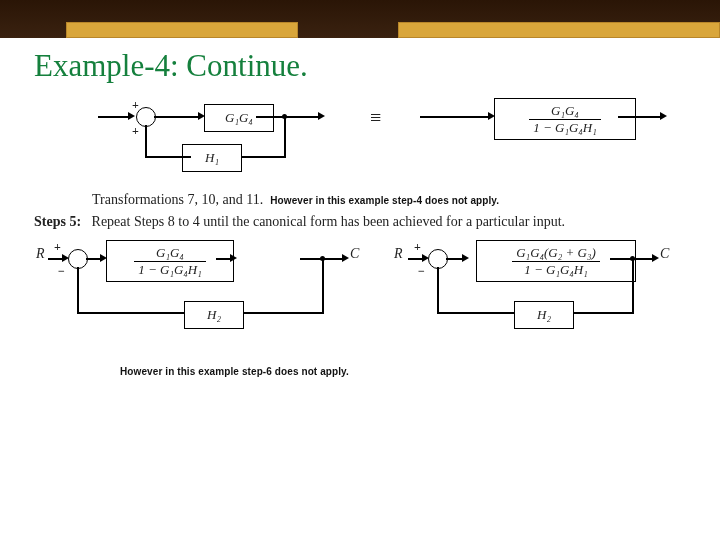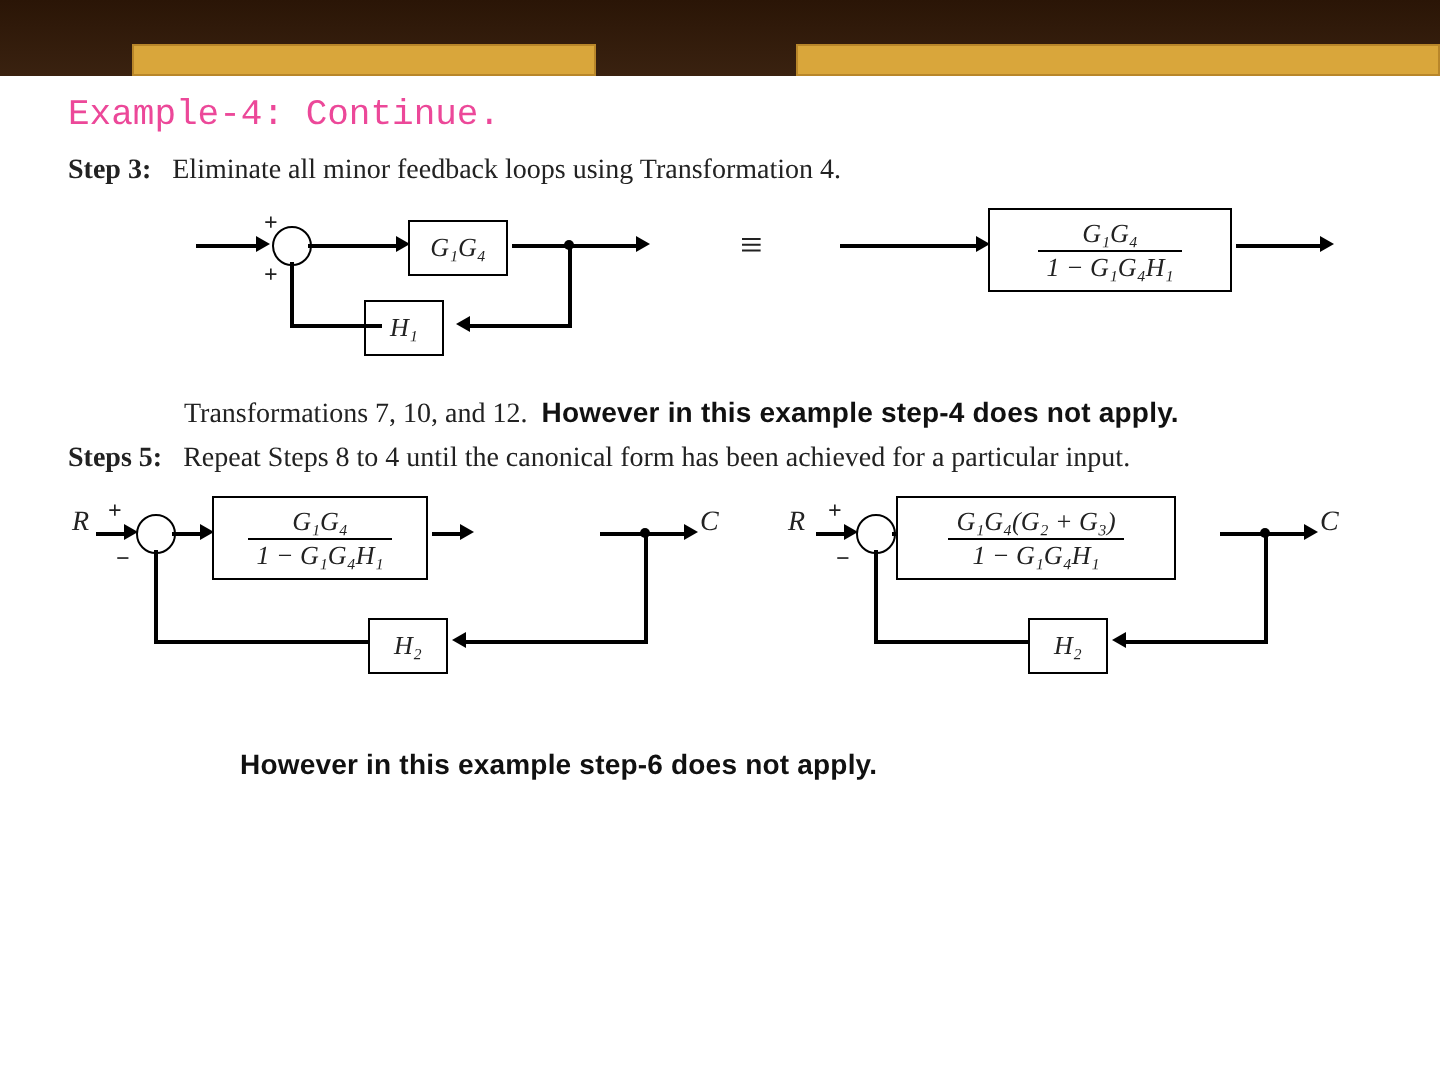--- a/index.html
+++ b/index.html
@@ -1,27 +1,27 @@
 <!DOCTYPE html>
 <html><head>
 <meta charset="utf-8">
 <style>
   html,body{margin:0;padding:0;width:720px;height:540px;background:#fff;font-family:Georgia,"Times New Roman",serif;color:#222;overflow:hidden}
   .top-band{height:38px;background:linear-gradient(#2a1506,#3a2210);position:relative}
   .top-band .y1{position:absolute;left:66px;top:22px;width:230px;height:14px;background:#d9a63b;border:1px solid #b8862a}
   .top-band .y2{position:absolute;top:22px;right:0;width:320px;height:14px;background:#d9a63b;border:1px solid #b8862a}
   .slide{padding:6px 34px 0 34px}
-  .title{font-size:18px;color:#ec4899;margin:4px 0 10px 0;font-family:Liberation Mono, monospace}
+  .title{font-size:31px;color:#15803d;margin:4px 0 10px 0;font-family:Liberation Serif, serif}
   .step{font-size:14px;margin:6px 0}
   .step b{font-weight:700}
-  .note{font-size:14px;font-weight:700;color:#111;letter-spacing:.1px;font-family:Arial,sans-serif}
+  .note{font-size:10px;font-weight:700;color:#111;letter-spacing:.1px;font-family:Arial,sans-serif}
   .note-6{margin:12px 0 0 86px}
   
   .dia{position:relative;margin:2px auto}
-  .box{position:absolute;border:1.5px solid #000;background:#fff;text-align:center;font-style:italic;font-family:Georgia,serif;font-size:13px;display:flex;align-items:center;justify-content:center;padding:2px 0}
+  .box{position:absolute;border:1.5px solid #000;background:#fff;text-align:center;font-style:italic;font-family:Georgia,serif;font-size:13px;display:flex;align-items:center;justify-content:center;padding:2px 10px}
   .sum{position:absolute;width:18px;height:18px;border:1.5px solid #000;border-radius:50%;background:#fff}
   .dot{position:absolute;width:5px;height:5px;background:#000;border-radius:50%}
   .hline{position:absolute;height:1.5px;background:#000}
   .vline{position:absolute;width:1.5px;background:#000}
   .arrow-r{position:absolute;width:0;height:0;border-top:4px solid transparent;border-bottom:4px solid transparent;border-left:7px solid #000}
   .arrow-l{position:absolute;width:0;height:0;border-top:4px solid transparent;border-bottom:4px solid transparent;border-right:7px solid #000}
   .sgn{position:absolute;font-size:12px;font-weight:700}
   .frac{display:inline-block;text-align:center;font-style:italic}
   .frac .t,.frac .b{display:block;padding:0 4px}
   .frac .t{border-bottom:1.2px solid #000}
@@ -32,24 +32,20 @@
 <body>
 
 <div class="top-band">
   <div class="y1"></div>
   <div class="y2"></div>
 </div>
 
 <div class="slide">
   <div class="title">Example-4: Continue.</div>
 
-  <div class="step">
-    <b>Step 3:</b>&nbsp;&nbsp;
-    <span>Eliminate all minor feedback loops using Transformation 4.</span>
-  </div>
 
   <div class="dia" style="width:620px;height:92px">
 
     <div class="hline" style="left:48px;top:22px;width:32px"></div>
     <div class="arrow-r" style="left:78px;top:18px"></div>
     <div class="sgn" style="left:82px;top:4px">+</div>
     <div class="sum" style="left:86px;top:13px"></div>
     <div class="sgn" style="left:82px;top:30px">+</div>
     <div class="hline" style="left:104px;top:22px;width:46px"></div>
     <div class="arrow-r" style="left:148px;top:18px"></div>
@@ -72,21 +68,21 @@
       <span class="frac">
           <span class="t">G₁G₄</span>
           <span class="b">1 − G₁G₄H₁</span>
         </span>
     </div>
     <div class="hline" style="left:568px;top:22px;width:44px"></div>
     <div class="arrow-r" style="left:610px;top:18px"></div>
   </div>
 
   <div class="step" style="margin-left:58px">
-    <span>Transformations 7, 10, and 12.</span>
+    <span>Transformations 7, 10, and 11.</span>
     &nbsp;<span class="note">However in this example step-4 does not apply.</span>
   </div>
 
   <div class="step">
     <b>Steps 5:</b>&nbsp;&nbsp;
     <span>Repeat Steps 8 to 4 until the canonical form has been achieved for a particular input.</span>
   </div>
 
   <div class="dia" style="width:660px;height:118px">
 
@@ -118,21 +114,21 @@
     <div class="vline" style="left:43px;top:31px;height:46px"></div>
 
     <div class="lbl" style="left:360px;top:10px">R</div>
     <div class="hline" style="left:374px;top:22px;width:16px"></div>
     <div class="sgn" style="left:380px;top:4px">+</div>
     <div class="arrow-r" style="left:388px;top:18px"></div>
     <div class="sum" style="left:394px;top:13px"></div>
     <div class="sgn" style="left:384px;top:28px">−</div>
     <div class="hline" style="left:412px;top:22px;width:18px"></div>
     <div class="arrow-r" style="left:428px;top:18px"></div>
-    <div class="box" style="left:414px;top:4px;width:138px;height:36px">
+    <div class="box" style="left:442px;top:4px;width:138px;height:36px">
       <span class="frac">
           <span class="t">G₁G₄(G₂ + G₃)</span>
           <span class="b">1 − G₁G₄H₁</span>
         </span>
     </div>
     <div class="hline" style="left:576px;top:22px;width:44px"></div>
     <div class="dot" style="left:596px;top:20px"></div>
     <div class="arrow-r" style="left:618px;top:18px"></div>
     <div class="lbl" style="left:626px;top:10px">C</div>
     <div class="vline" style="left:598px;top:22px;height:54px"></div>

